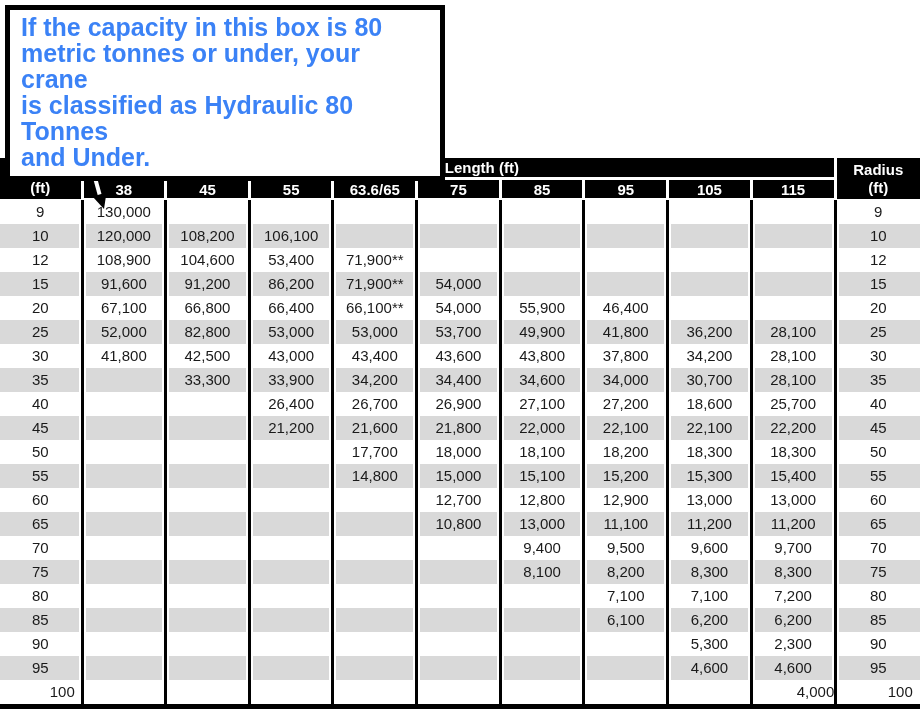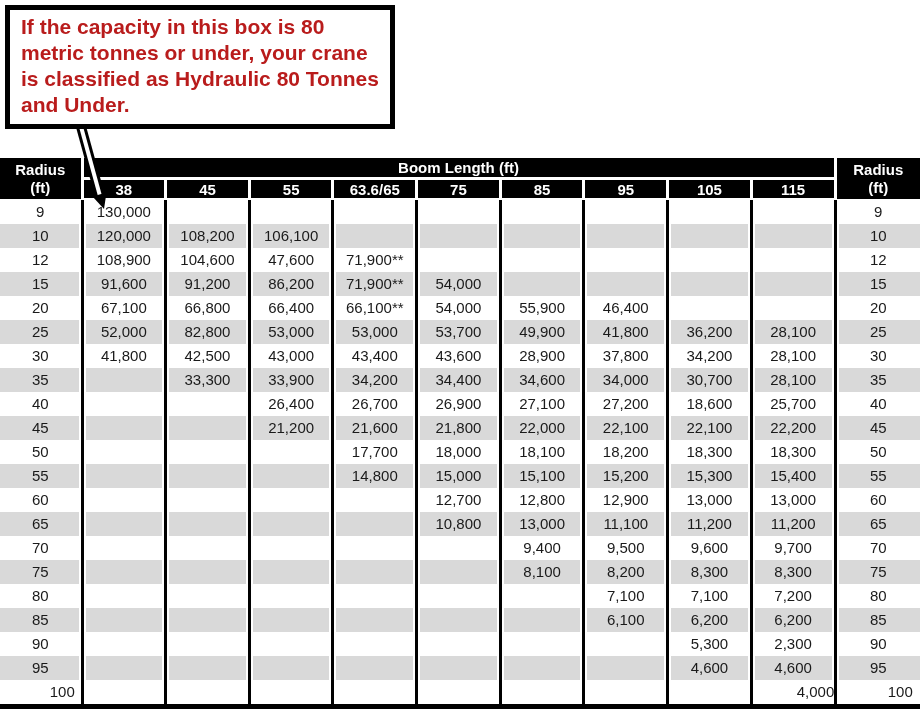--- a/index.html
+++ b/index.html
@@ -17,24 +17,24 @@
     position: absolute;
     left: 5px; top: 5px;
     z-index: 3;
     background: #ffffff;
     border: 5px solid #000000;
     padding: 4px 11px 6px 11px;
     width: fit-content;
     max-width: 440px;
   }
   .callout-text {
-    font-size: 21px;
+    font-size: 25px;
     line-height: 26px;
     font-weight: bold;
-    color: #b91c1c;
+    color: #3b82f6;
     white-space: pre-line;
   }
 
   
   .arrow {
     position: absolute; left: 0; top: 0;
     width: 920px; height: 710px;
     z-index: 2;
     pointer-events: none;
   }
@@ -167,21 +167,21 @@
           <td class="val"></td>
           <td class="val"></td>
           <td class="val"></td>
           <td class="val"></td>
           <td class="rad rr">10</td>
         </tr>
         <tr class="w">
           <td class="rad">12</td>
           <td class="val">108,900</td>
           <td class="val">104,600</td>
-          <td class="val">47,600</td>
+          <td class="val">53,400</td>
           <td class="val">71,900**</td>
           <td class="val"></td>
           <td class="val"></td>
           <td class="val"></td>
           <td class="val"></td>
           <td class="val"></td>
           <td class="rad rr">12</td>
         </tr>
         <tr class="g">
           <td class="rad">15</td>
@@ -222,21 +222,21 @@
           <td class="val">28,100</td>
           <td class="rad rr">25</td>
         </tr>
         <tr class="w">
           <td class="rad">30</td>
           <td class="val">41,800</td>
           <td class="val">42,500</td>
           <td class="val">43,000</td>
           <td class="val">43,400</td>
           <td class="val">43,600</td>
-          <td class="val">28,900</td>
+          <td class="val">43,800</td>
           <td class="val">37,800</td>
           <td class="val">34,200</td>
           <td class="val">28,100</td>
           <td class="rad rr">30</td>
         </tr>
         <tr class="g">
           <td class="rad">35</td>
           <td class="val"></td>
           <td class="val">33,300</td>
           <td class="val">33,900</td>

